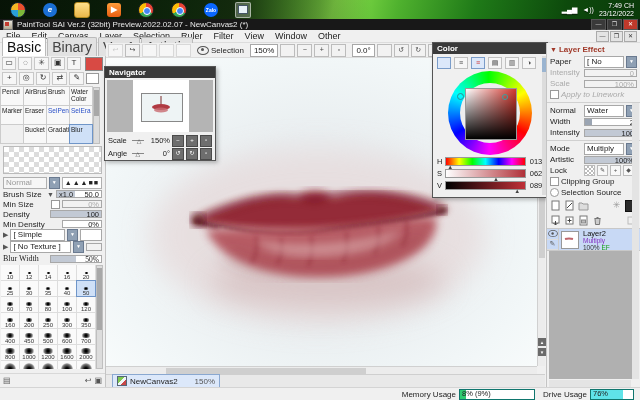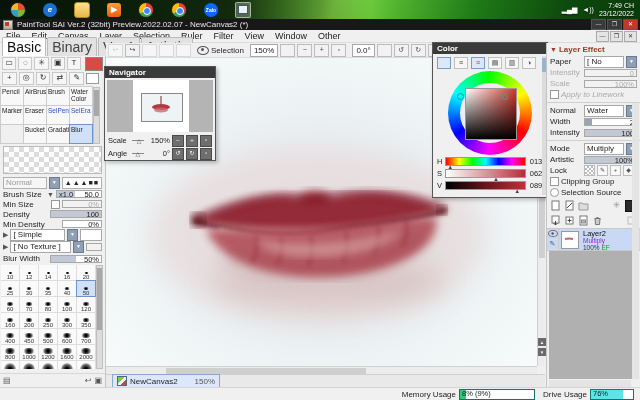--- a/index.html
+++ b/index.html
@@ -317,21 +317,21 @@
     <span class="ddbtn">▼</span>
     <span class="dd2" style="width:16px;background:#fff;"></span>
   </div>
   <div class="dropline">
     <span class="tri">▶</span>
     <span class="dd2" style="flex:1;">[ No Texture ]</span>
     <span class="ddbtn">▼</span>
     <span class="bar dis" style="width:16px;"></span>
   </div>
 
-  <div class="prow" style="height:11px;">
+  <div class="prow" style="height:11px;font-family:Liberation Serif, serif;">
     <span class="lbl">Blur Width</span>
     <span class="bar" style="width:52px;">
       <span class="fill" style="width:50%;"></span>
       <span class="txt">50%</span>
     </span>
   </div>
 
   <div id="sizegrid-wrap">
     <div id="sizegrid">
         <div class="szcell">

